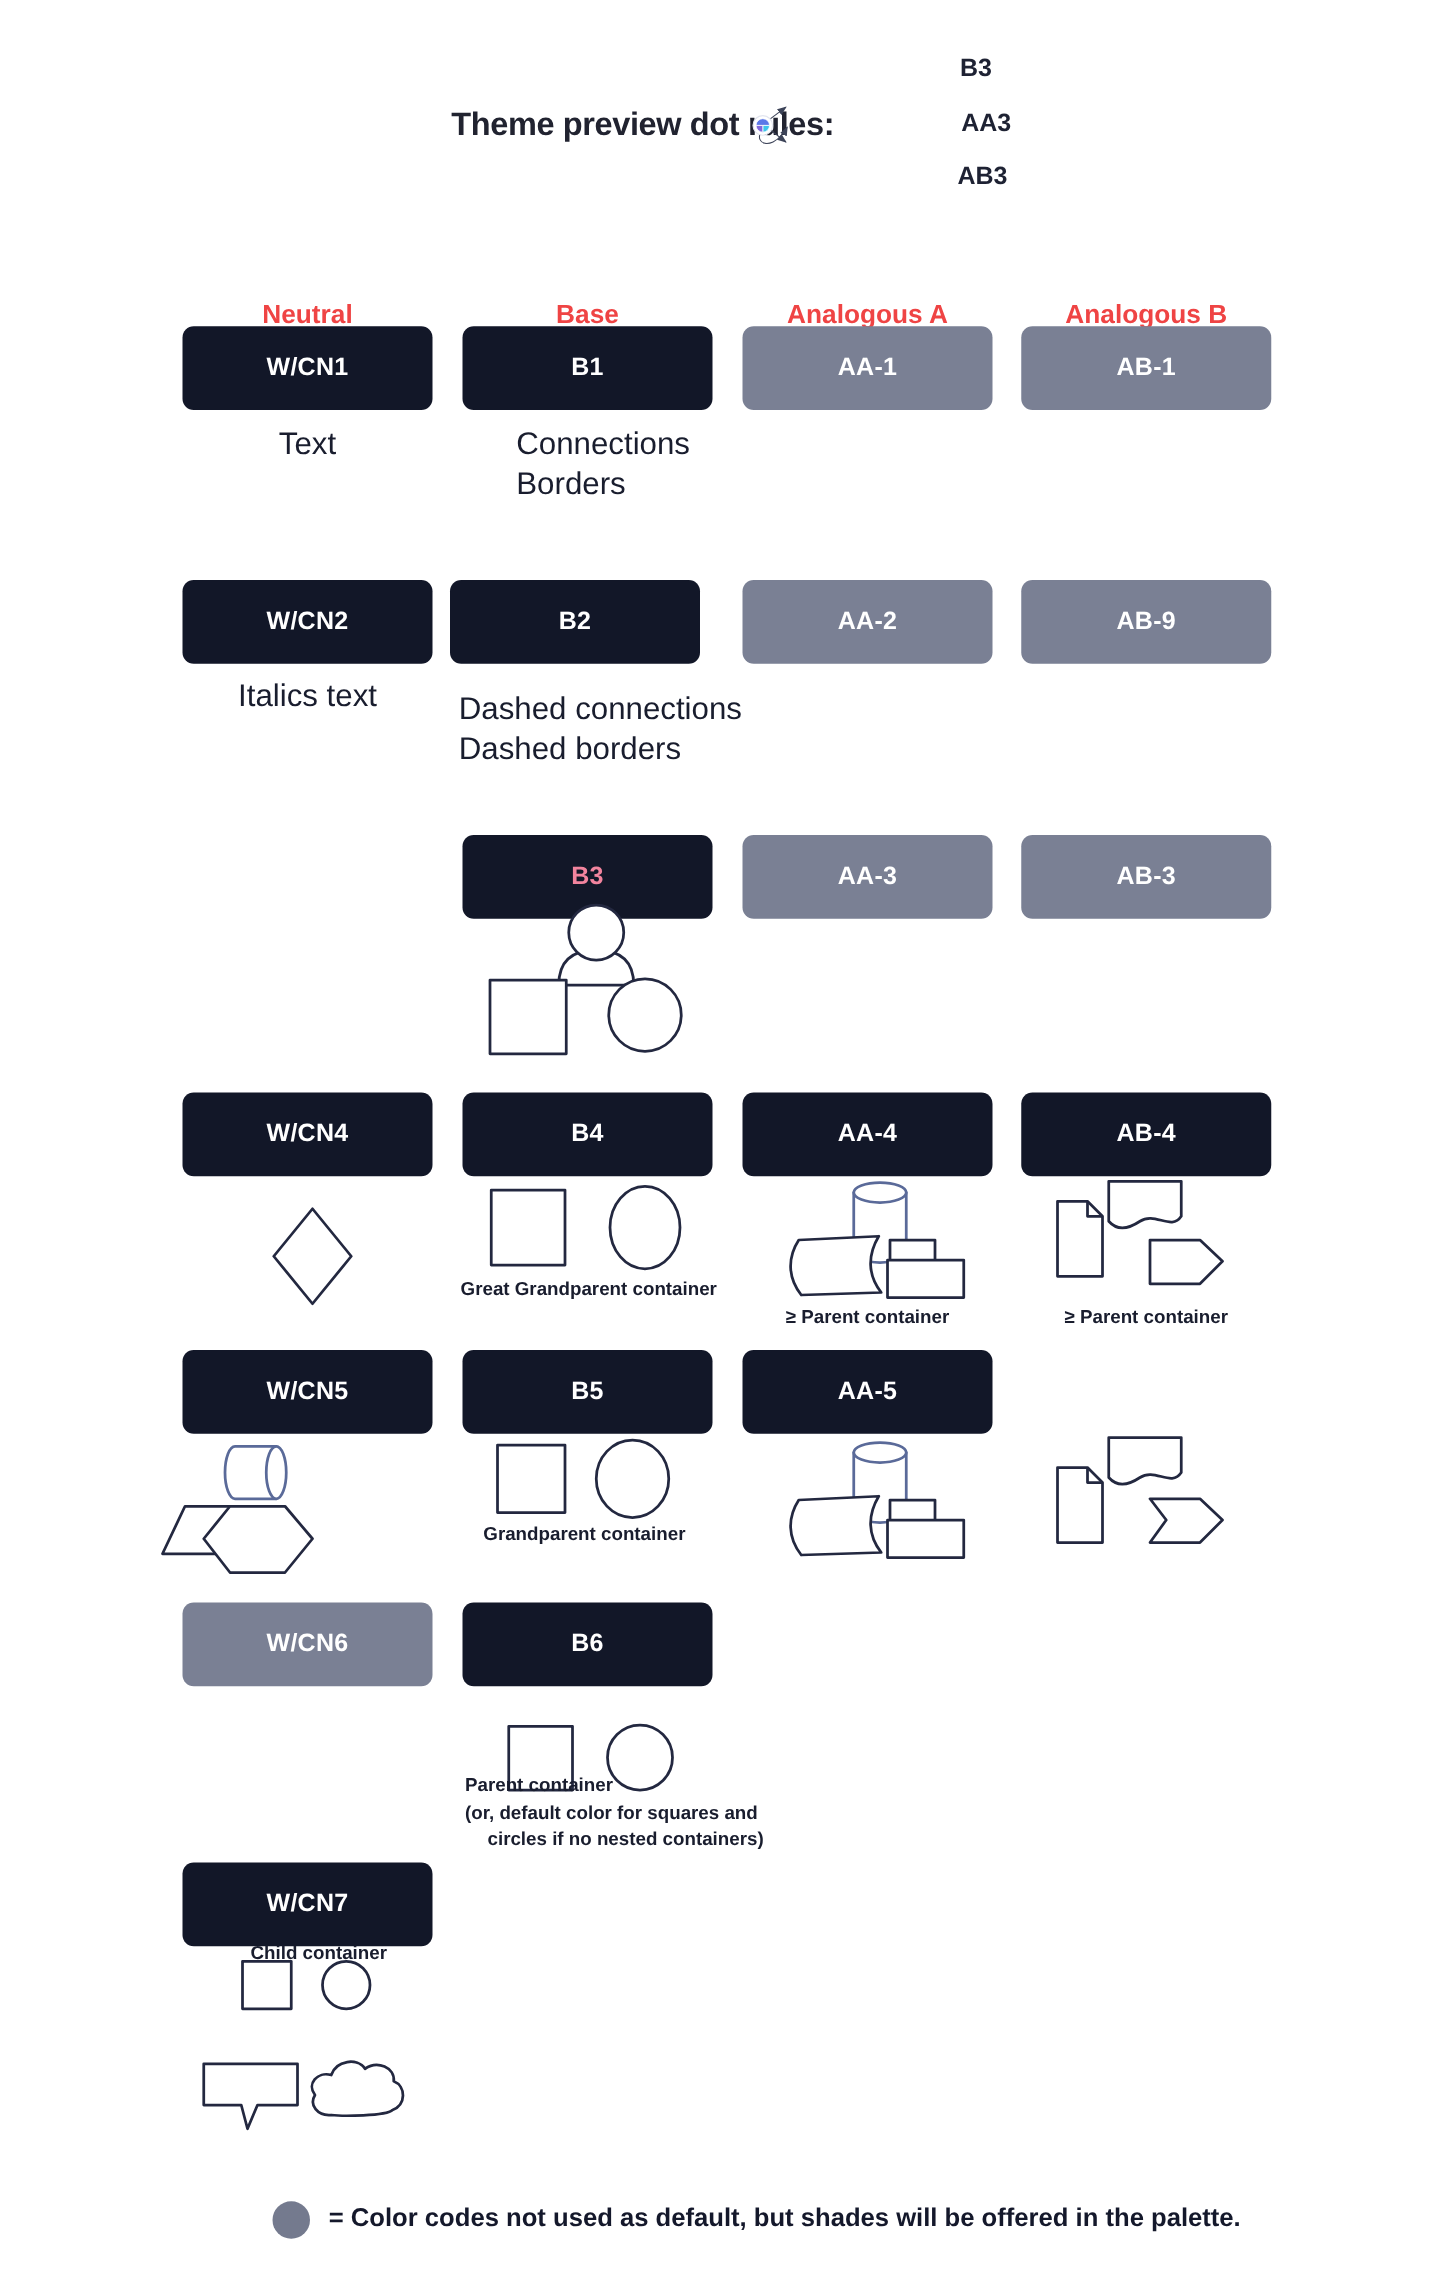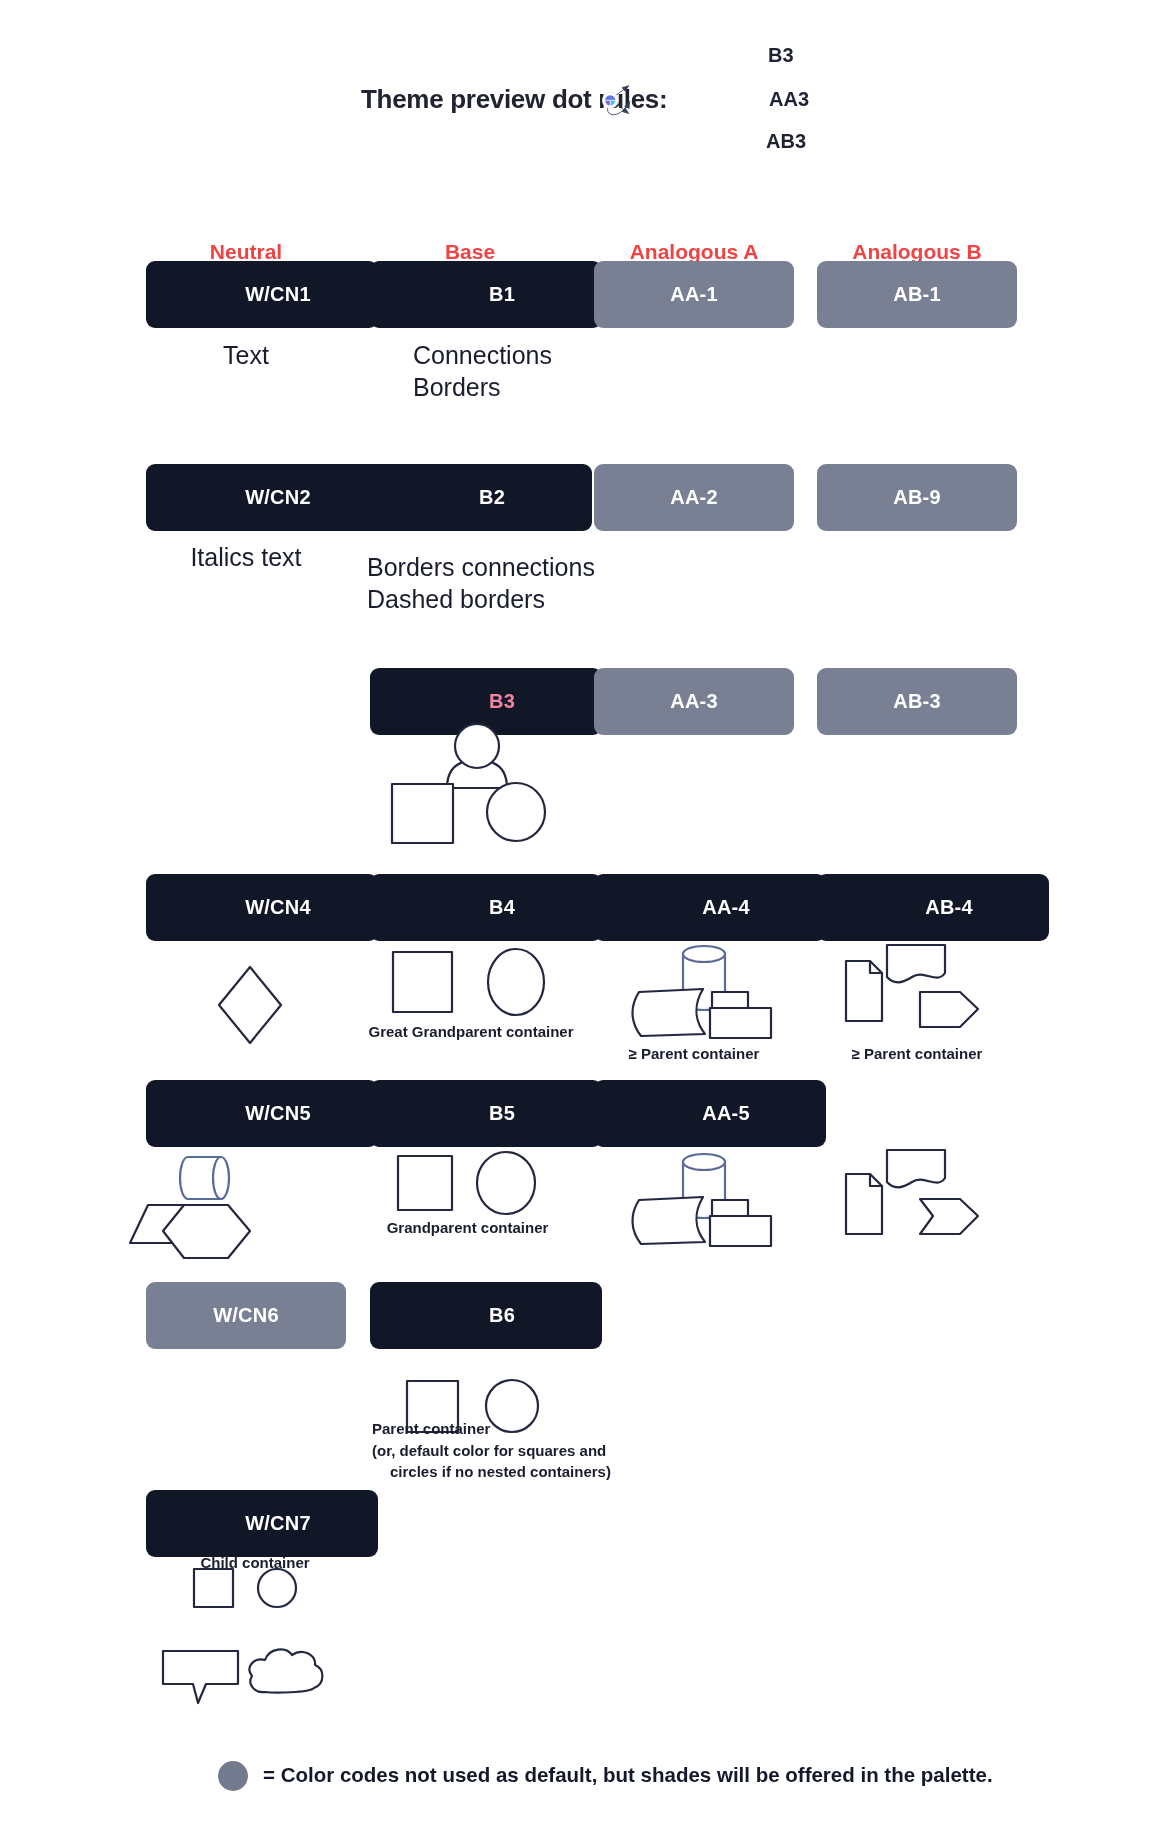--- a/index.html
+++ b/index.html
@@ -14,21 +14,21 @@
   .dot-label{position:absolute;font-size:20px;font-weight:600;color:#1E2233;}
   .col-header{
     position:absolute;width:200px;text-align:center;top:216px;
     font-size:21px;font-weight:700;color:#ef4444;margin-top:24px;
   }
   .swatch{
     position:absolute;width:200px;height:67px;border-radius:9px;
     display:flex;align-items:center;justify-content:center;
     font-size:20px;font-weight:700;color:#ffffff;letter-spacing:0.2px;
   }
-  .swatch[data-variant="dark"]{background:#121728;padding-left:32px;}
+  .swatch[data-variant="dark"]{background:#121728;}
   .swatch[data-variant="gray"]{background:#7A8094;}
   .swatch span[data-color="pink"]{color:#F2849E;}
   .cap{position:absolute;font-size:25px;font-weight:400;color:#191D2E;}
   .cap-sm{position:absolute;font-size:15px;font-weight:700;color:#191D2E;line-height:21px;}
   .center{text-align:center;}
   svg.shape{position:absolute;overflow:visible;}
   .st{fill:#ffffff;stroke:#232840;stroke-width:2.2;stroke-linejoin:round;stroke-linecap:round;}
   .stb{fill:#ffffff;stroke:#5A6A99;stroke-width:2.2;stroke-linejoin:round;stroke-linecap:round;}
   .legend-dot{position:absolute;left:218px;top:1761px;width:30px;height:30px;border-radius:50%;background:#747A8E;}
   .legend-text{position:absolute;left:263px;top:1763px;font-size:20.5px;font-weight:700;color:#14182B;text-align:center;}
@@ -131,21 +131,21 @@
     </div>
   <div class="swatch" style="left:817px;top:874px" data-variant="dark">
       <span>AB-4</span>
     </div>
 
   <div class="cap center" style="left:146px;top:341px;width:200px">Text</div>
   <div class="cap" style="left:413px;top:341px">Connections</div>
   <div class="cap" style="left:413px;top:373px">Borders</div>
 
   <div class="cap center" style="left:146px;top:543px;width:200px">Italics text</div>
-  <div class="cap" style="left:367px;top:553px">Borders connections</div>
+  <div class="cap" style="left:367px;top:553px">Dashed connections</div>
   <div class="cap" style="left:367px;top:585px">Dashed borders</div>
 
   <svg class="shape" style="left:385px;top:715px" width="170" height="135" viewBox="0 0 170 135">
     <path class="st" d="M 62 73 C 62 54, 72 45, 92 45 C 112 45, 122 54, 122 73 Z"></path>
     <circle class="st" cx="92" cy="31" r="22"></circle>
     <rect class="st" x="7" y="69" width="61" height="59"></rect>
     <circle class="st" cx="131" cy="97" r="29"></circle>
   </svg>
 
   <svg class="shape" style="left:210px;top:963px" width="80" height="84" viewBox="0 0 80 84">

